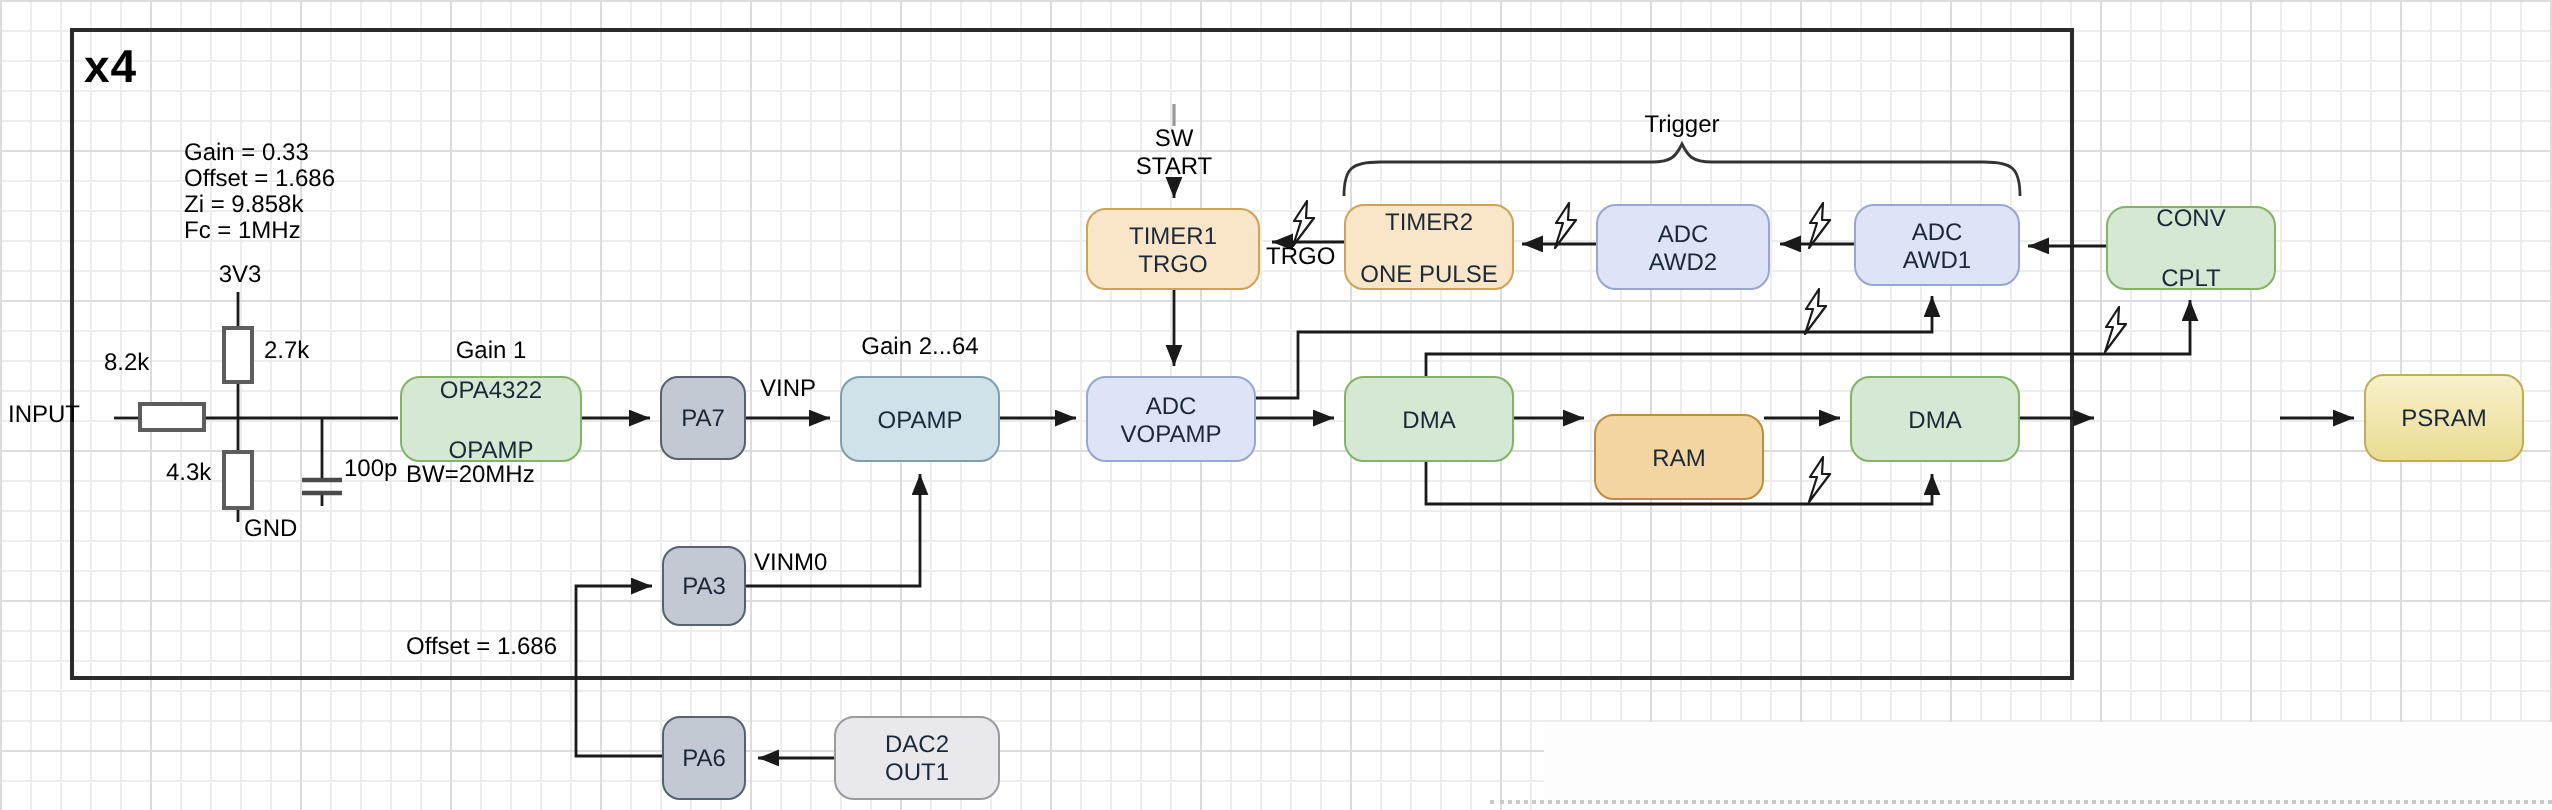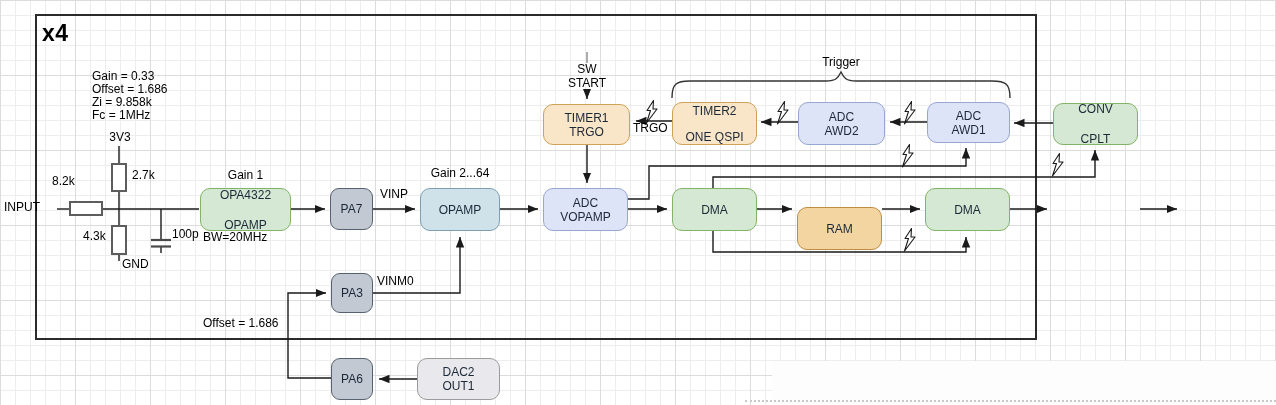--- a/index.html
+++ b/index.html
@@ -161,21 +161,21 @@
   <div class="block periwinkle" style="left:543px;top:188px;width:85px;height:43px;">
     <span>ADC</span>
     <span>VOPAMP</span>
   </div>
   <div class="block orange" style="left:543px;top:104px;width:87px;height:41px;">
     <span>TIMER1</span>
     <span>TRGO</span>
   </div>
   <div class="block orange" style="left:672px;top:102px;width:85px;height:43px;gap:12px;">
     <span>TIMER2</span>
-    <span>ONE QSPI</span>
+    <span>ONE PULSE</span>
   </div>
   <div class="block periwinkle" style="left:798px;top:102px;width:87px;height:43px;">
     <span>ADC</span>
     <span>AWD2</span>
   </div>
   <div class="block periwinkle" style="left:927px;top:102px;width:83px;height:41px;">
     <span>ADC</span>
     <span>AWD1</span>
   </div>
   <div class="block green" style="left:1053px;top:103px;width:85px;height:42px;">
@@ -184,20 +184,23 @@
   </div>
   <div class="block green" style="left:672px;top:188px;width:85px;height:43px;">
     <span>DMA</span>
   </div>
   <div class="block tan" style="left:797px;top:188px;width:85px;height:43px;margin-top:19px;">
     <span>RAM</span>
   </div>
   <div class="block green" style="left:925px;top:188px;width:85px;height:43px;">
     <span>DMA</span>
   </div>
+  <div class="block yellow" style="left:1182px;top:187px;width:80px;height:44px;">
+    <span>PSRAM</span>
+  </div>
   <div class="block gray" style="left:331px;top:273px;width:42px;height:40px;">
     <span>PA3</span>
   </div>
   <div class="block gray" style="left:331px;top:358px;width:42px;height:42px;">
     <span>PA6</span>
   </div>
   <div class="block lightgray" style="left:417px;top:358px;width:83px;height:42px;">
     <span>DAC2</span>
     <span>OUT1</span>
   </div>

